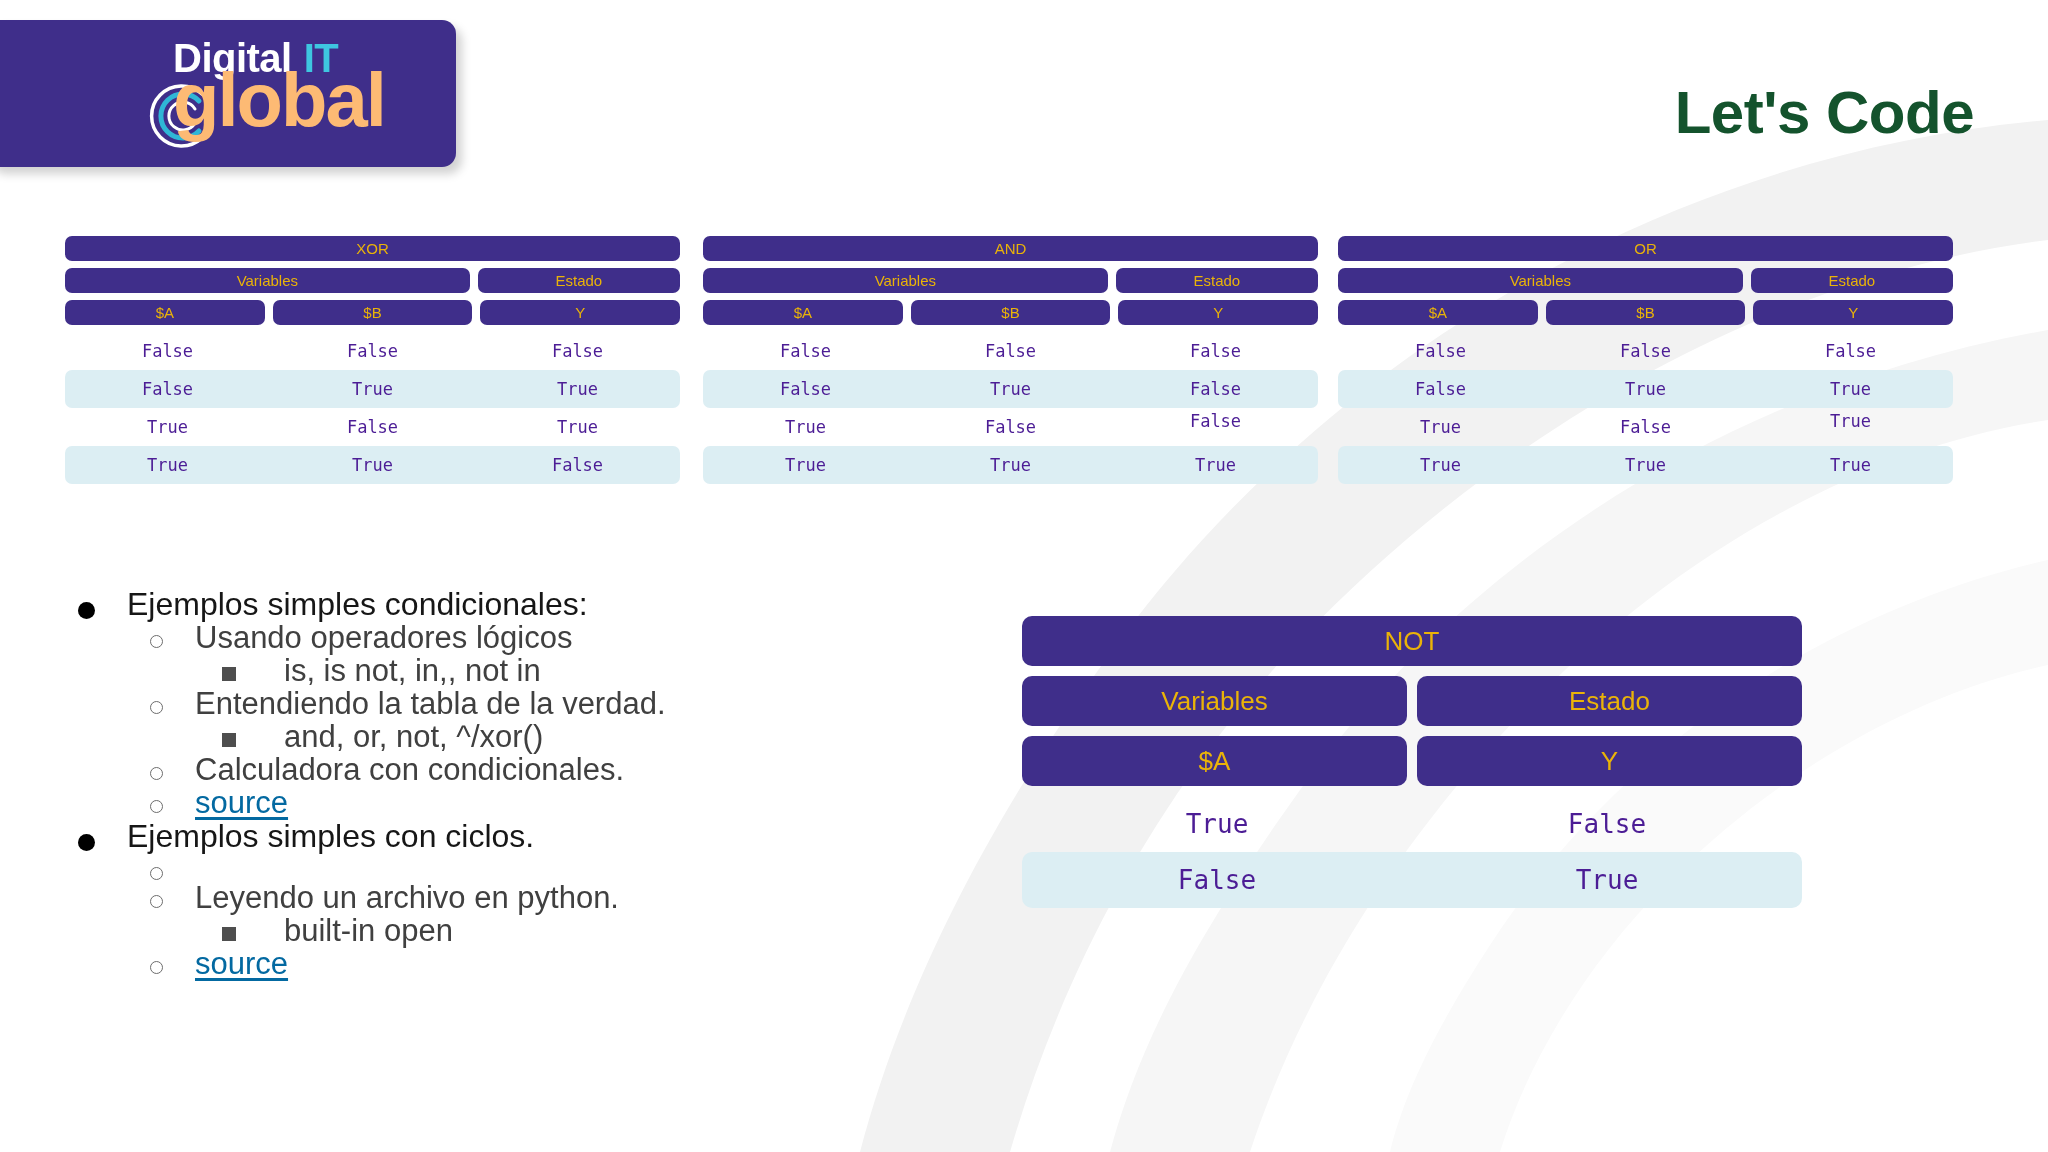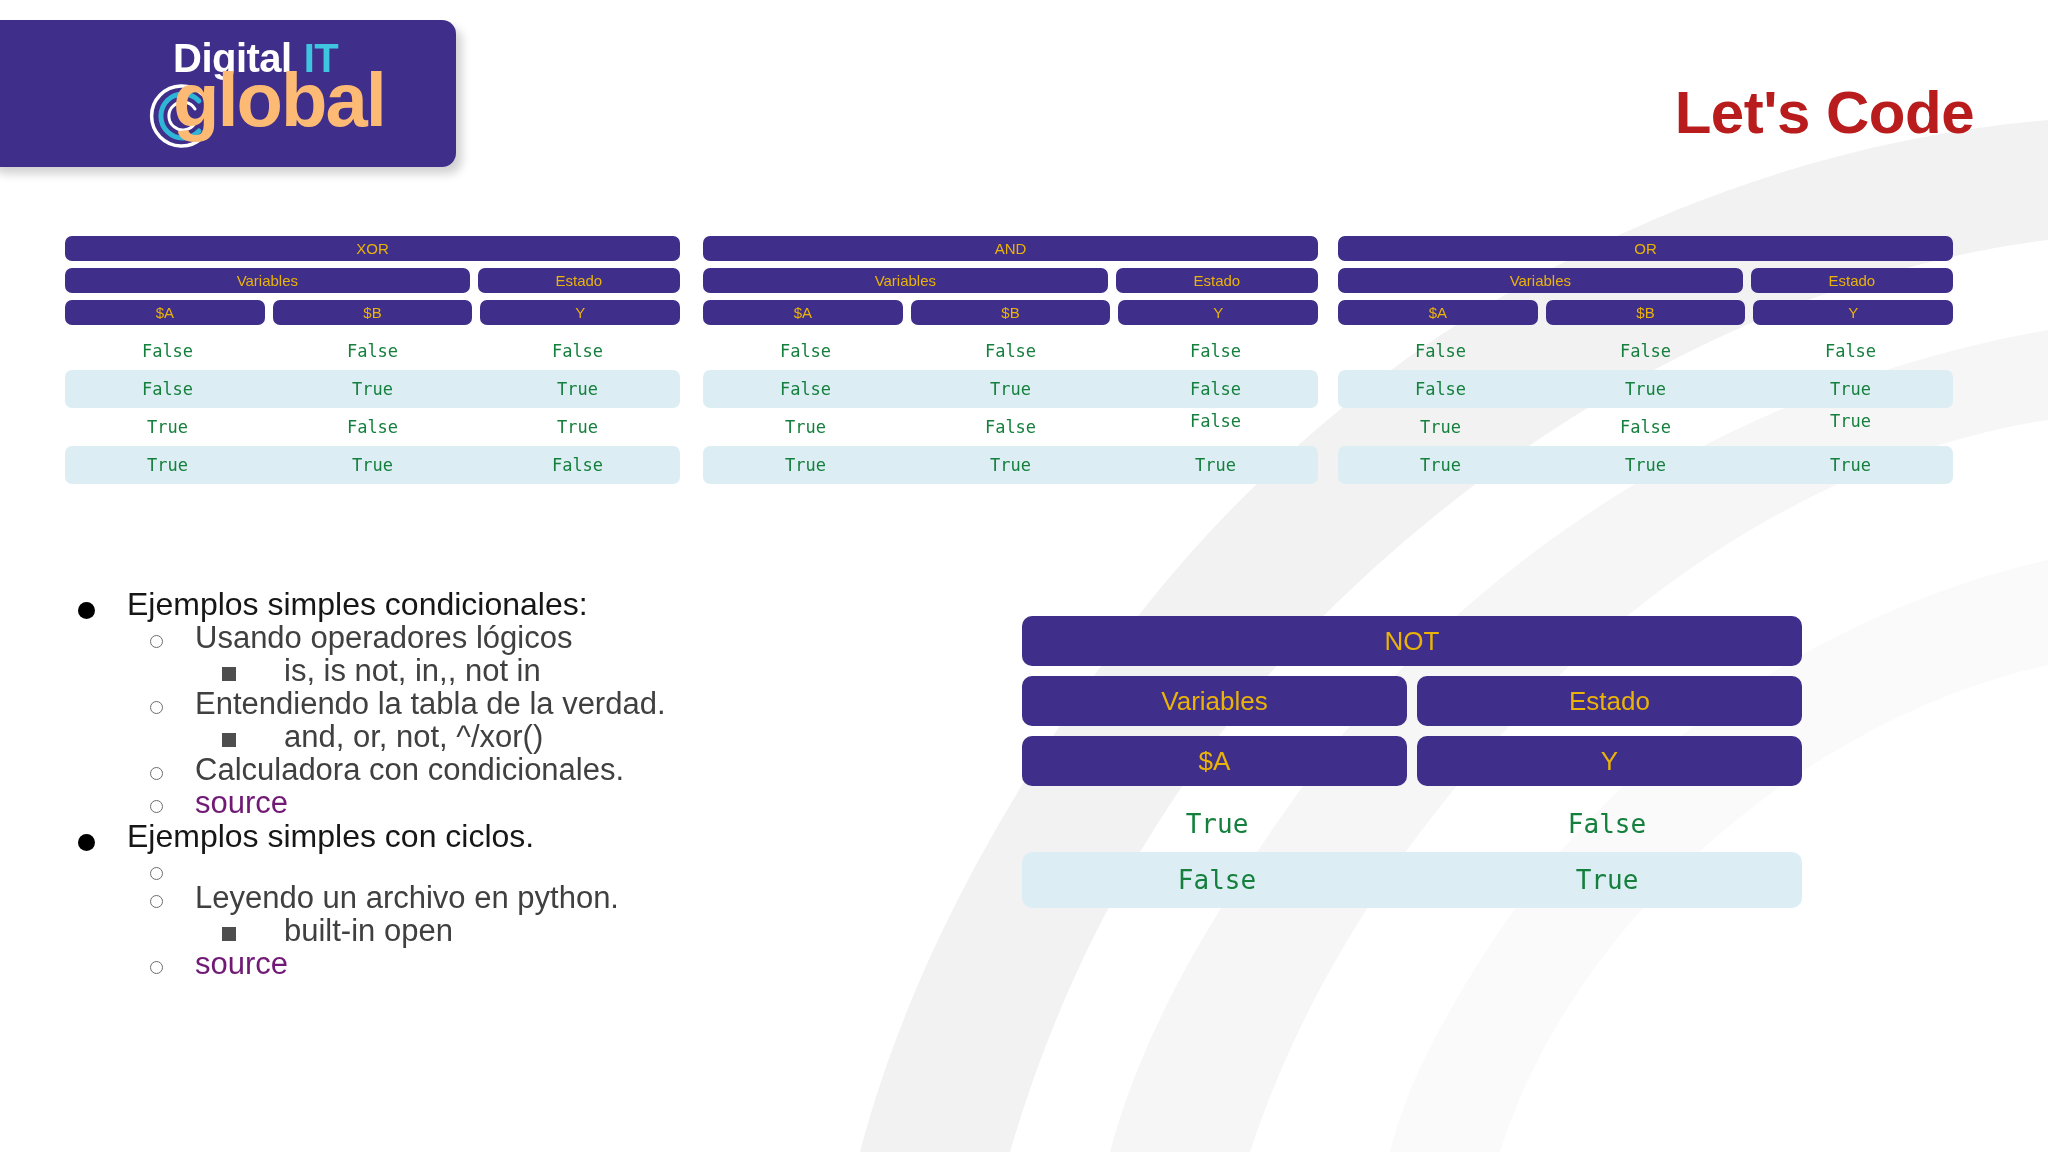--- a/index.html
+++ b/index.html
@@ -76,21 +76,21 @@
     height: 72px;
   }
 
   
   .page-title {
     position: absolute;
     right: 74px;
     top: 78px;
     font-size: 60px;
     font-weight: bold;
-    color: #b91c1c;
+    color: #14532d;
     letter-spacing: -0.5px;
     z-index: 4;
     text-align: center;
   }
 
   
   .tt {
     position: absolute;
     z-index: 3;
   }
@@ -123,21 +123,21 @@
     height: 38px;
     align-items: center;
     border-radius: 7px;
   }
   .data-row.alt { background: #DCEEF3; }
   .data-row .cell {
     flex: 1 1 0;
     text-align: center;
     font-family: "DejaVu Sans Mono", monospace;
     font-size: 17px;
-    color: #15803d;
+    color: #4c1d95;
   }
   .cell.nudge-up { position: relative; top: -6px; }
 
   
   .bullets {
     position: absolute;
     left: 78px;
     top: 588px;
     width: 760px;
     z-index: 3;
@@ -174,21 +174,22 @@
     margin-top: 12px;
   }
   .li-text {
     margin-left: 32px;
     font-size: 31px;
     color: #404040;
     white-space: nowrap;
   }
   .lvl1 .li-text { color: #161616; font-size: 32px; }
   .li-text.link {
-    color: #701a75;
+    color: #0369a1;
+    text-decoration: underline;
     text-underline-offset: 4px;
   }
 
   
   .tt-not {
     position: absolute;
     left: 1022px;
     top: 616px;
     width: 780px;
     z-index: 3;

